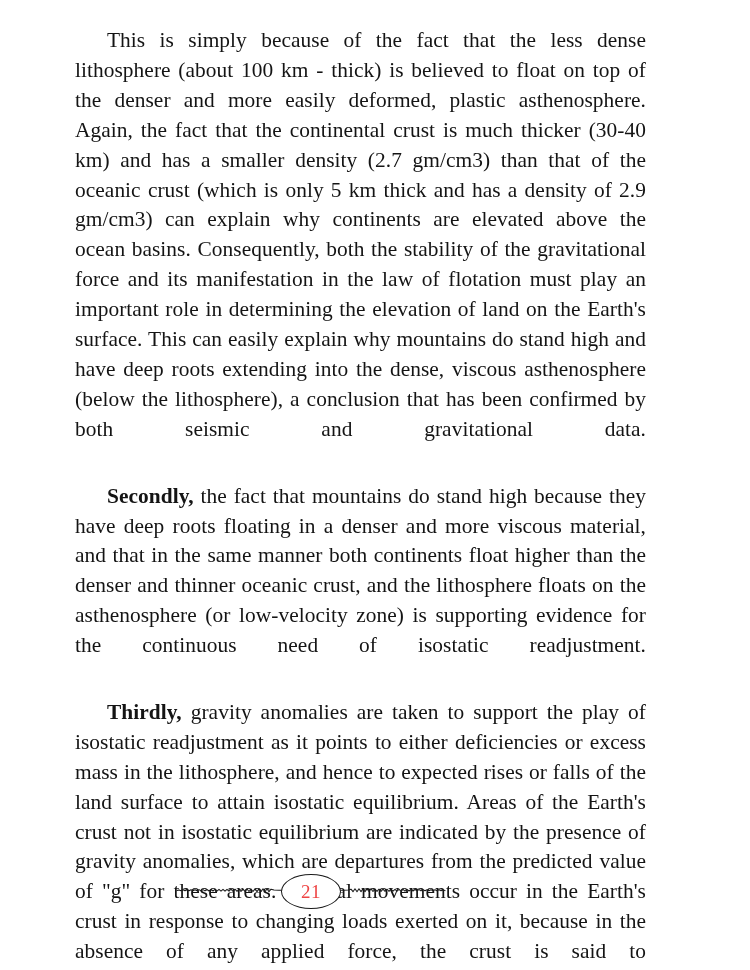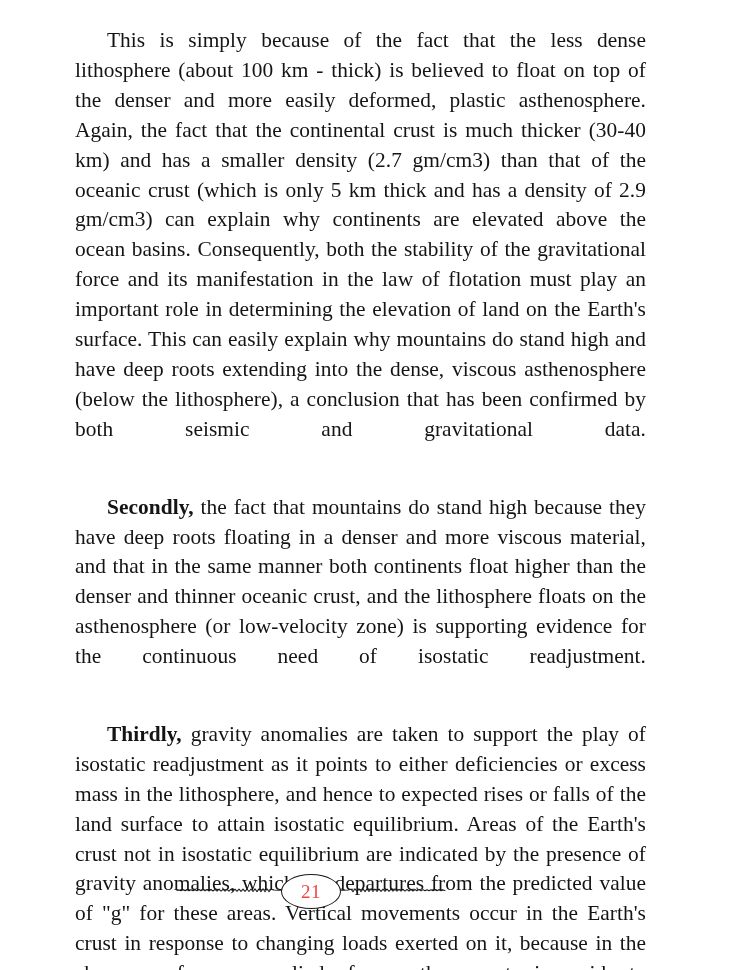--- a/index.html
+++ b/index.html
@@ -32,21 +32,21 @@
     text-align: justify;
     text-justify: inter-word;
     font-size: 21.4px;
     line-height: 29.9px;
     text-indent: 32px;
     letter-spacing: 0.05px;
     word-spacing: 0.2px;
   }
 
   .para + .para {
-    margin-top: 18px;
+    margin-top: 7px;
   }
 
   .para .lead {
     font-weight: bold;
   }
 
   
   .para:after {
     content: "";
     display: inline-block;

